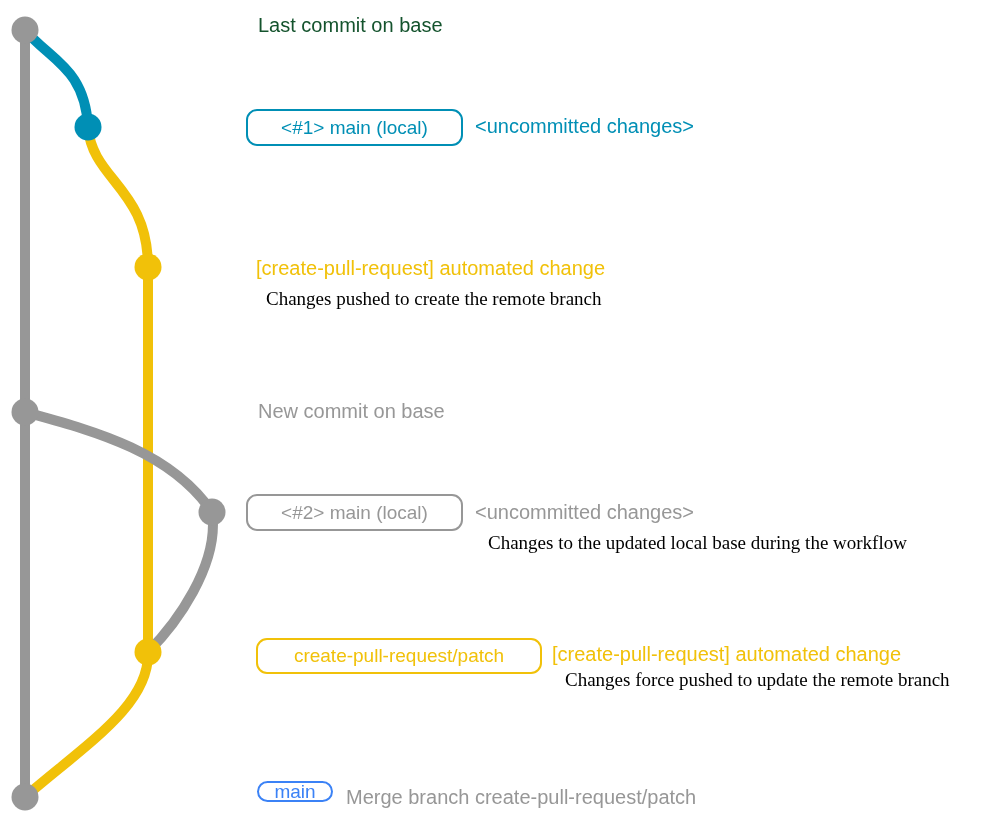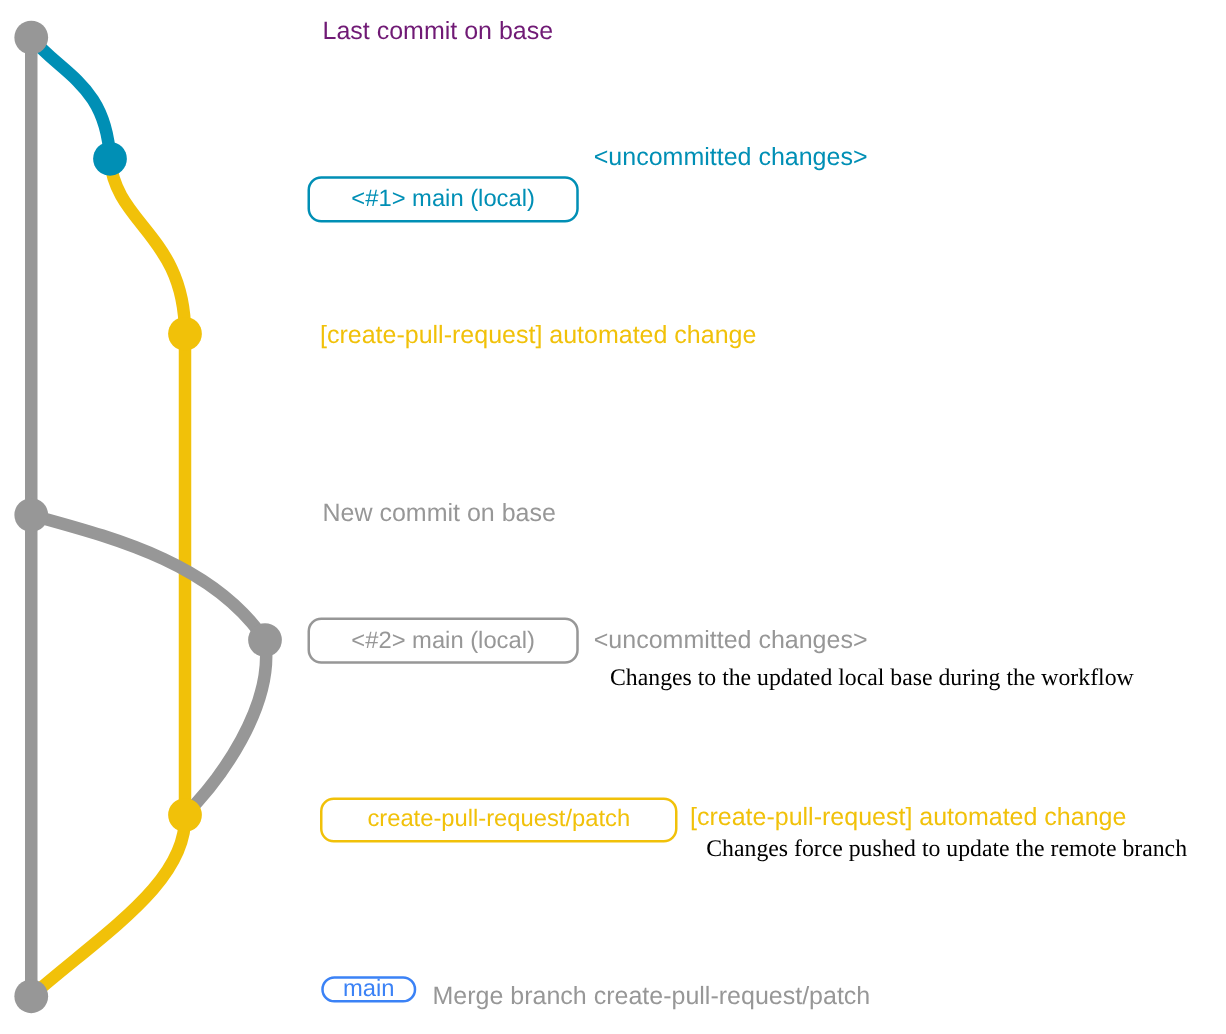--- a/index.html
+++ b/index.html
@@ -56,26 +56,27 @@
 
     <circle cx="25" cy="30" r="13.5" fill="#979797"></circle>
     <circle cx="88" cy="127" r="13.5" fill="#008fb5"></circle>
     <circle cx="148" cy="267" r="13.5" fill="#f1c109"></circle>
     <circle cx="25" cy="412" r="13.5" fill="#979797"></circle>
     <circle cx="212" cy="512" r="13.5" fill="#979797"></circle>
     <circle cx="148" cy="652" r="13.5" fill="#f1c109"></circle>
     <circle cx="25" cy="797" r="13.5" fill="#979797"></circle>
   </svg>
 
-  <div class="label" style="left: 258px; top: 13px; color: #701a75;">Last commit on base</div>
+  <div class="label" style="left: 258px; top: 13px; color: #14532d;">Last commit on base</div>
 
-  <div class="tagbox" style="left: 246px; top: 109px; width: 217px; height: 37px; color: rgb(0, 143, 181); margin-top: 32px;">&lt;#1&gt; main (local)</div>
+  <div class="tagbox" style="left: 246px; top: 109px; width: 217px; height: 37px; color: rgb(0, 143, 181);">&lt;#1&gt; main (local)</div>
   <div class="label" style="left: 475px; top: 114px; color: rgb(0, 143, 181);">&lt;uncommitted changes&gt;</div>
 
   <div class="label" style="left: 256px; top: 256px; color: rgb(241, 193, 9);">[create-pull-request] automated change</div>
+  <div class="caption" style="left:266px;top:288px;">Changes pushed to create the remote branch</div>
 
   <div class="label" style="left: 258px; top: 399px; color: rgb(151, 151, 151);">New commit on base</div>
 
   <div class="tagbox" style="left: 246px; top: 494px; width: 217px; height: 37px; color: rgb(151, 151, 151);">&lt;#2&gt; main (local)</div>
   <div class="label" style="left: 475px; top: 500px; color: rgb(151, 151, 151);">&lt;uncommitted changes&gt;</div>
   <div class="caption" style="left:488px;top:532px;">Changes to the updated local base during the workflow</div>
 
   <div class="tagbox" style="left: 256px; top: 638px; width: 286px; height: 36px; color: rgb(241, 193, 9);">create-pull-request/patch</div>
   <div class="label" style="left: 552px; top: 642px; color: rgb(241, 193, 9);">[create-pull-request] automated change</div>
   <div class="caption" style="left:565px;top:669px;">Changes force pushed to update the remote branch</div>

